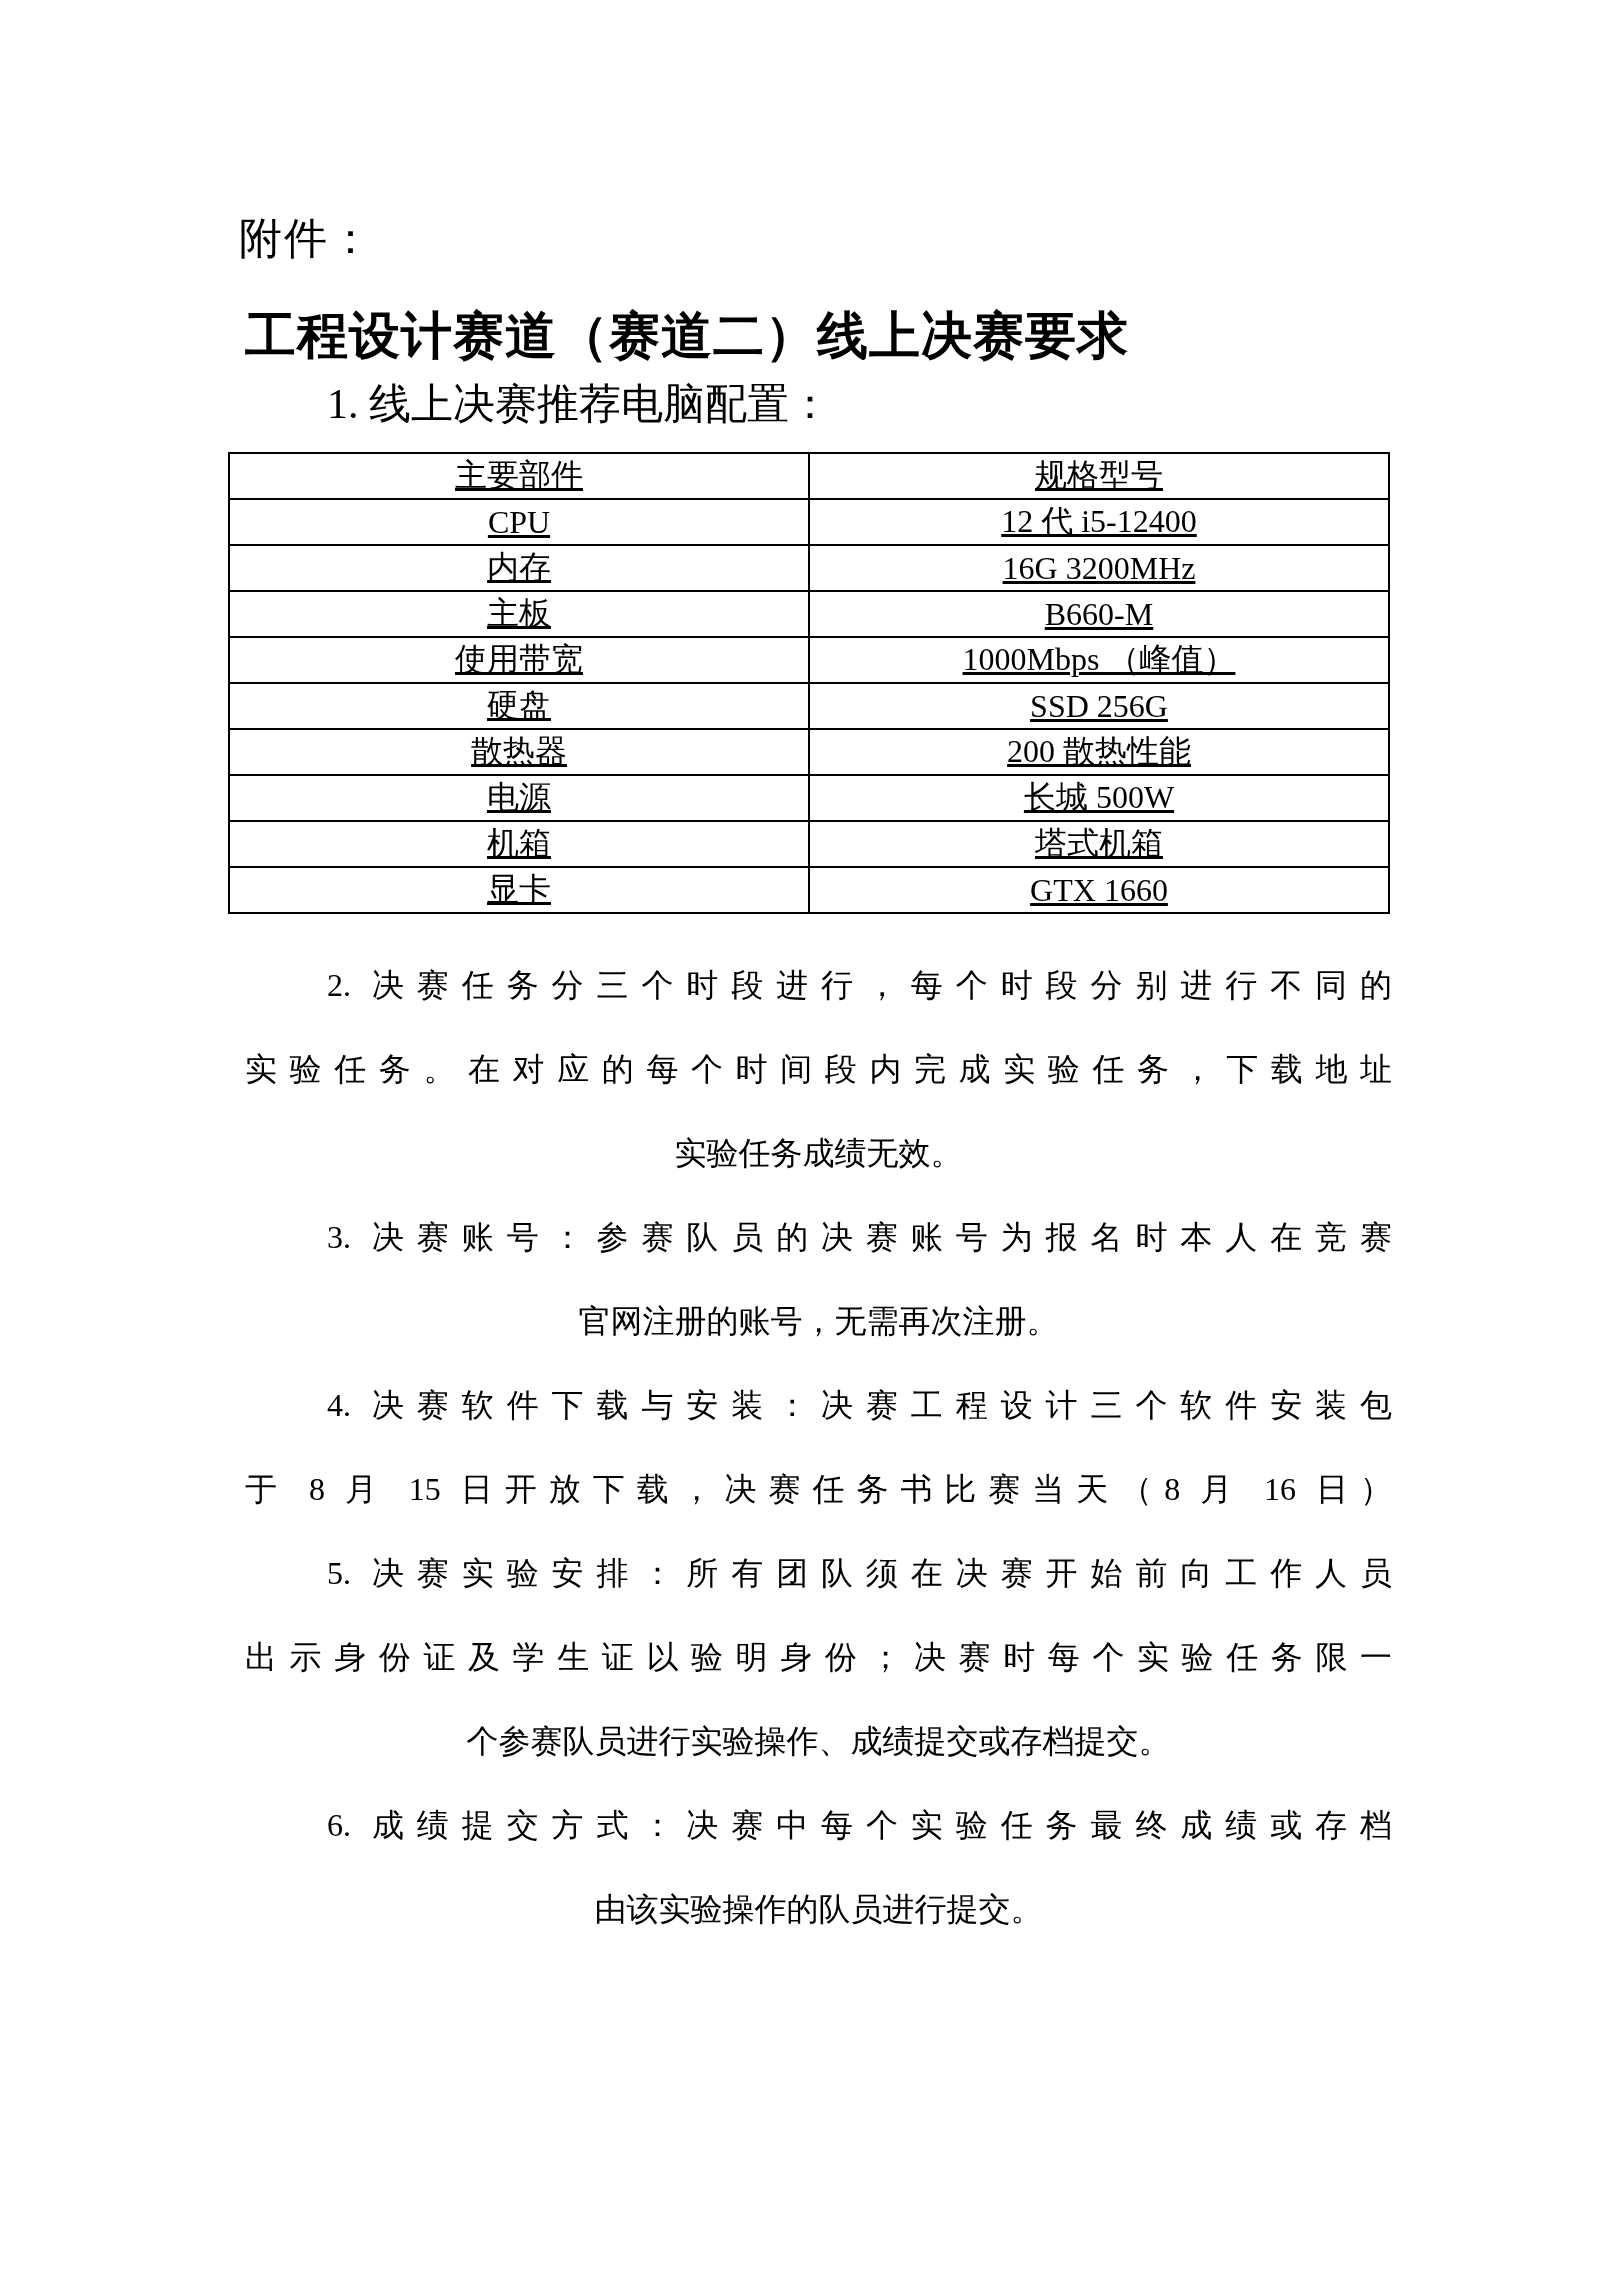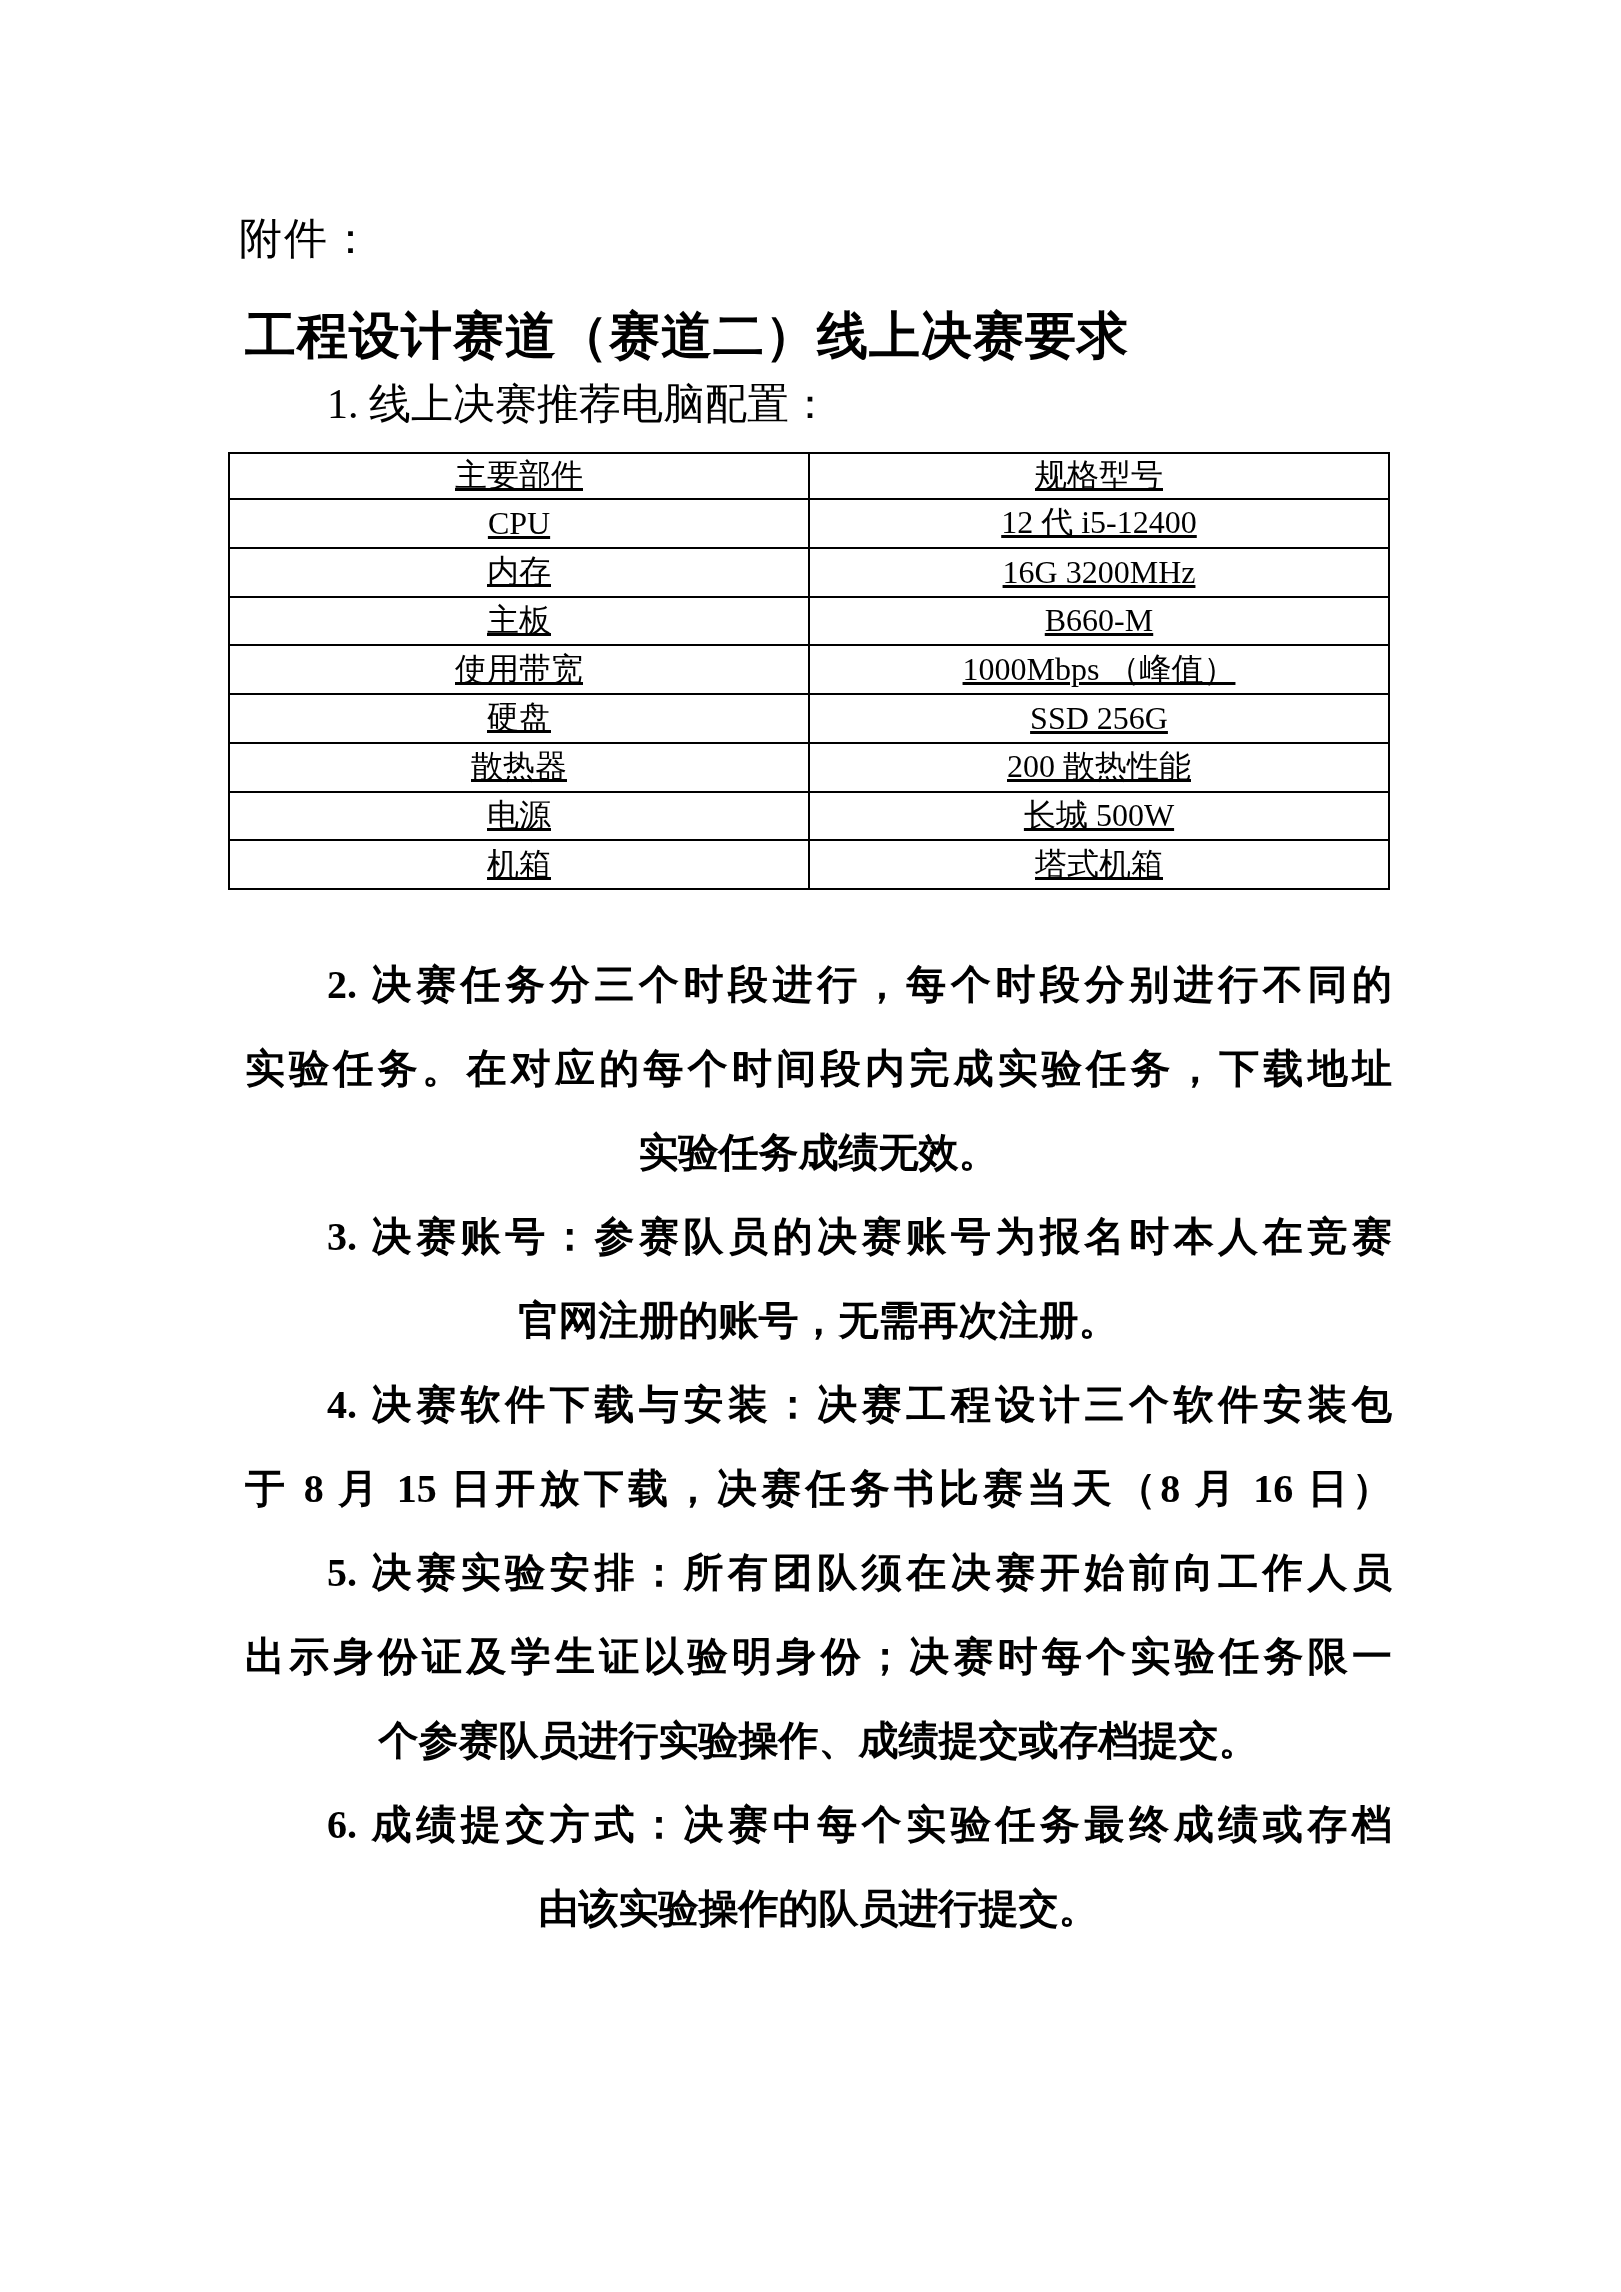--- a/index.html
+++ b/index.html
@@ -60,22 +60,21 @@
     font-weight: normal;
     padding: 0;
     overflow: hidden;
     white-space: nowrap;
   }
   .body-text {
     position: absolute;
     left: 245px;
     top: 943px;
     width: 1147px;
-    font-size: 40px;
-    font-weight: bold;
+    font-size: 32px;
   }
   .line {
     height: 84px;
     line-height: 84px;
     overflow: hidden;
     text-align: center;
   }
   .line.justify {
     text-align: justify;
     text-align-last: justify;
@@ -126,20 +125,24 @@
           <td>200 散热性能</td>
         </tr>
         <tr>
           <td>电源</td>
           <td>长城 500W</td>
         </tr>
         <tr>
           <td>机箱</td>
           <td>塔式机箱</td>
         </tr>
+        <tr>
+          <td>显卡</td>
+          <td>GTX 1660</td>
+        </tr>
       </tbody>
   </table>
 
   <div class="body-text" id="paragraphs">
       <div class="line indent justify">2. 决赛任务分三个时段进行，每个时段分别进行不同的</div>
       <div class="line justify">实验任务。在对应的每个时间段内完成实验任务，下载地址</div>
       <div class="line">实验任务成绩无效。</div>
       <div class="line indent justify">3. 决赛账号：参赛队员的决赛账号为报名时本人在竞赛</div>
       <div class="line">官网注册的账号，无需再次注册。</div>
       <div class="line indent justify">4. 决赛软件下载与安装：决赛工程设计三个软件安装包</div>

